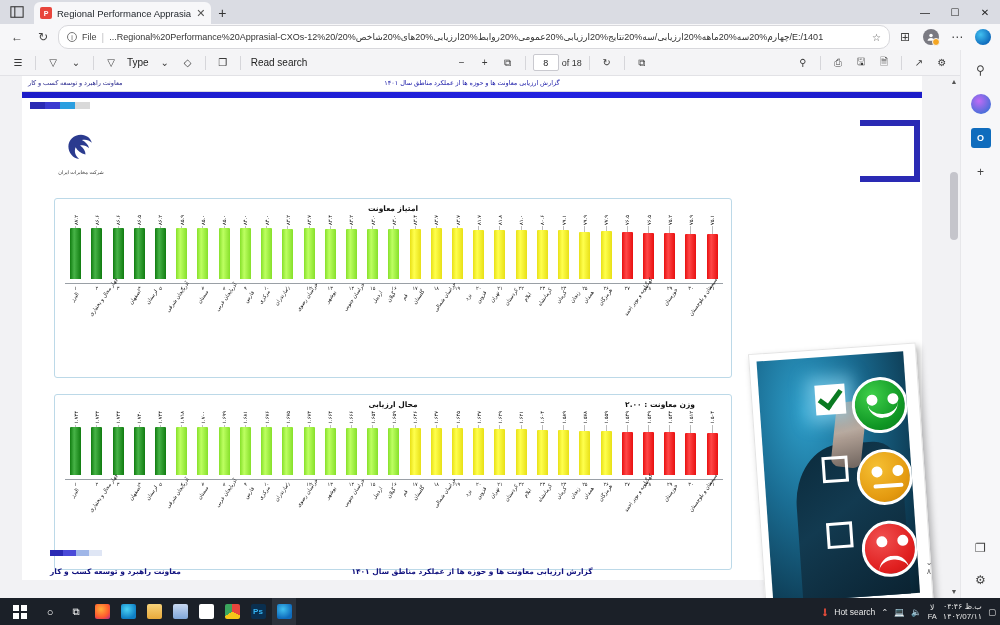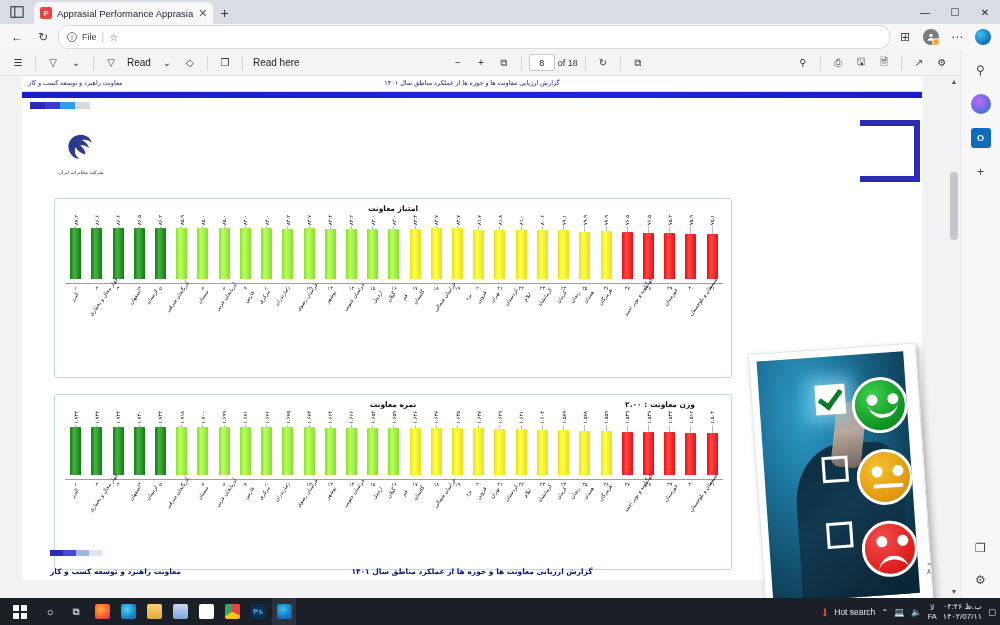--- a/index.html
+++ b/index.html
@@ -294,38 +294,39 @@
 
   <div class="titlebar">
     <div class="tabs-left-btn">
       <svg viewBox="0 0 16 16">
           <rect x="1" y="2" width="14" height="12" fill="none" stroke="#333" stroke-width="1.2"></rect>
           <line x1="5.5" y1="2" x2="5.5" y2="14" stroke="#333" stroke-width="1.2"></line>
         </svg>
     </div>
     <div class="tab">
       <span class="favicon">P</span>
-      <span class="tab-title">Apprasial Performance Apprasia</span>
+      <span class="tab-title">Regional Performance Apprasia</span>
       <span class="tab-close">✕</span>
     </div>
     <div class="newtab">+</div>
     <div class="win-controls">
       <div>—</div>
       <div>☐</div>
       <div class="close">✕</div>
     </div>
   </div>
 
   <div class="navbar">
     <div class="navbtn">←</div>
     <div class="navbtn">↻</div>
     <div class="omnibox">
       <span class="info-i">i</span>
       <span class="scheme">File</span>
       <span class="sep">|</span>
+      <span class="url">E:/1401/چهارم%20سه%20ماهه%20ارزیابی/سه%20نتایج%20ارزیابی%20عمومی%20روابط%20ارزیابی%20های%20شاخص%20/Regional%20Performance%20Apprasial-CXOs-12%20...</span>
       <span class="star">☆</span>
     </div>
     <div class="navbtn">⊞</div>
     <div class="navbtn">
       <span class="profile-circle">
         <svg viewBox="0 0 16 16" width="10" height="10">
             <circle cx="8" cy="5.5" r="2.8" fill="#fff"></circle>
             <path d="M2.5 14c0-3 2.6-4.6 5.5-4.6s5.5 1.6 5.5 4.6z" fill="#fff"></path>
           </svg>
       </span>
@@ -336,27 +337,27 @@
       </div>
   </div>
 
   <div class="pdfbar">
     <div class="pb">☰</div>
     <div class="divider"></div>
     <div class="pb">▽</div>
     <div class="pb">⌄</div>
     <div class="divider"></div>
     <div class="pb">▽</div>
-    <div class="label">Read</div>
+    <div class="label">Type</div>
     <div class="pb">⌄</div>
     <div class="pb">◇</div>
     <div class="divider"></div>
     <div class="pb">❐</div>
     <div class="divider"></div>
-    <div class="label">Read here</div>
+    <div class="label">Read search</div>
     <div class="spacer"></div>
     <div class="pb">−</div>
     <div class="pb">+</div>
     <div class="pb">⧉</div>
     <div class="divider"></div>
     <div class="pagebox">8</div>
     <div class="pageof">of 18</div>
     <div class="divider"></div>
     <div class="pb">↻</div>
     <div class="divider"></div>
@@ -684,21 +685,21 @@
             <div class="xname">
               <span>خوزستان</span>
             </div>
             <div class="xname">
               <span>سیستان و بلوچستان</span>
             </div>
           </div>
       </div>
 
       <div class="chartcard two">
-        <div class="chart-title center">نمره معاونت</div>
+        <div class="chart-title center">محال ارزیابی</div>
         <div class="chart-title right">وزن معاونت : ۲.۰۰</div>
         <div class="plot" id="plot2" style="top:16px; height:64px;">
           <div class="bars">
               <div class="bcol">
                 <span class="vlabel">۱.۷۴۴</span>
                 <div class="leader" style="height: 2px;"></div>
                 <div class="bar" style="height: 60px; background: linear-gradient(to right, rgb(16, 124, 16) 0%, rgb(71, 179, 71) 38%, rgb(16, 124, 16) 100%);"></div>
               </div>
               <div class="bcol">
                 <span class="vlabel">۱.۷۳۳</span>

